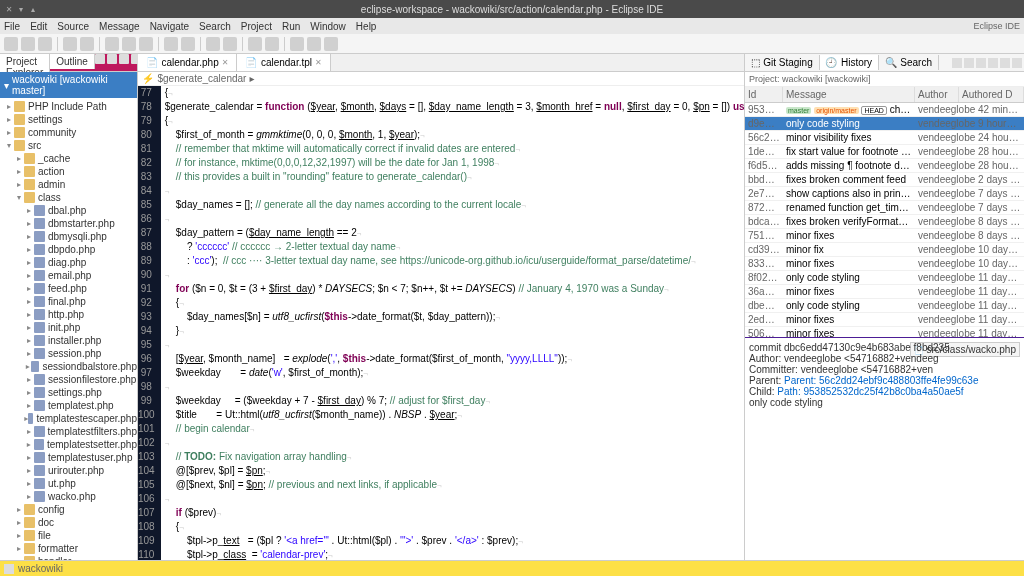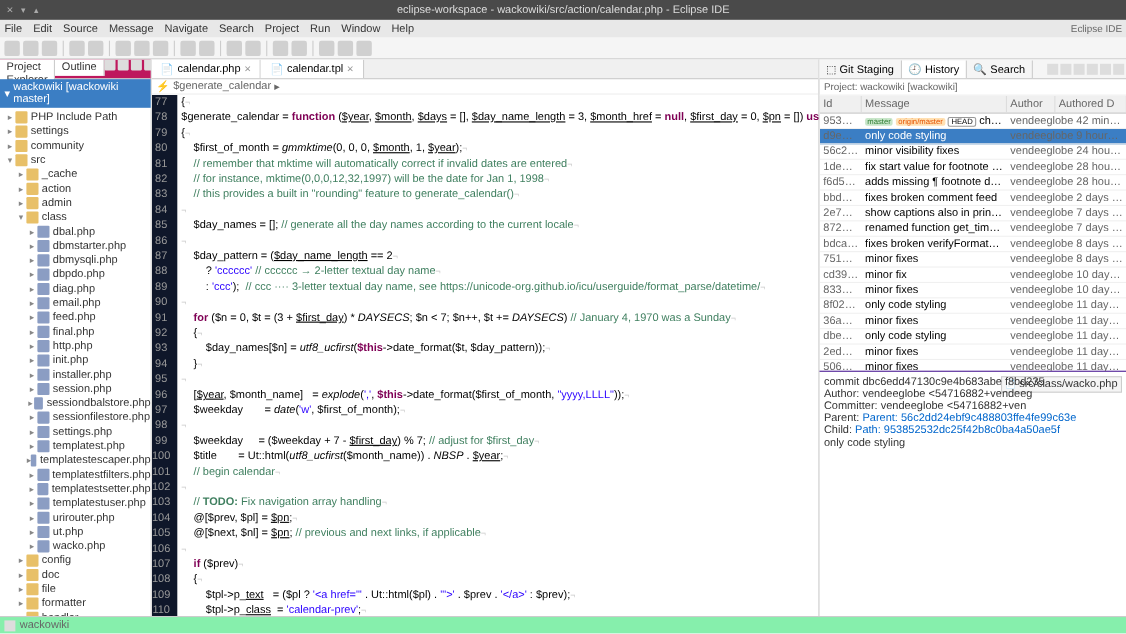--- a/index.html
+++ b/index.html
@@ -56,21 +56,21 @@
 .commit-row.selected{background:#3b7ec4;color:#fff}
 .c-id{width:38px;color:#666}
 .c-msg{width:132px}
 .c-auth{flex:1;color:#666}
 .tag-master{background:#c8e6c9;color:#2e7d32;padding:0 2px;border-radius:2px;font-size:7px}
 .tag-origin{background:#ffe0b2;color:#e65100;padding:0 2px;border-radius:2px;font-size:7px}
 .tag-head{background:#fff;border:1px solid #999;padding:0 2px;border-radius:2px;font-size:7px}
 .commit-detail{flex:1;border-top:1px solid #4c1d95;padding:4px;font-size:9px;font-family:'Courier New',monospace;color:#333;overflow:auto}
 .commit-detail div{white-space:nowrap}
 .commit-detail .hash{color:#0066cc}
-.statusbar{height:16px;background:#86efac;border-top:1px solid #ccc;display:flex;align-items:center;padding:0 4px;font-size:9px;color:#666}
+.statusbar{height:16px;background:#fde047;border-top:1px solid #ccc;display:flex;align-items:center;padding:0 4px;font-size:9px;color:#666}
 .statusbar .sb-icon{width:10px;height:10px;background:#ddd;margin-right:4px}
 </style>
 </head>
 <body>
 
 <div class="titlebar">
   <div class="controls">
     <span>✕</span>
     <span>▾</span>
     <span>▴</span>

